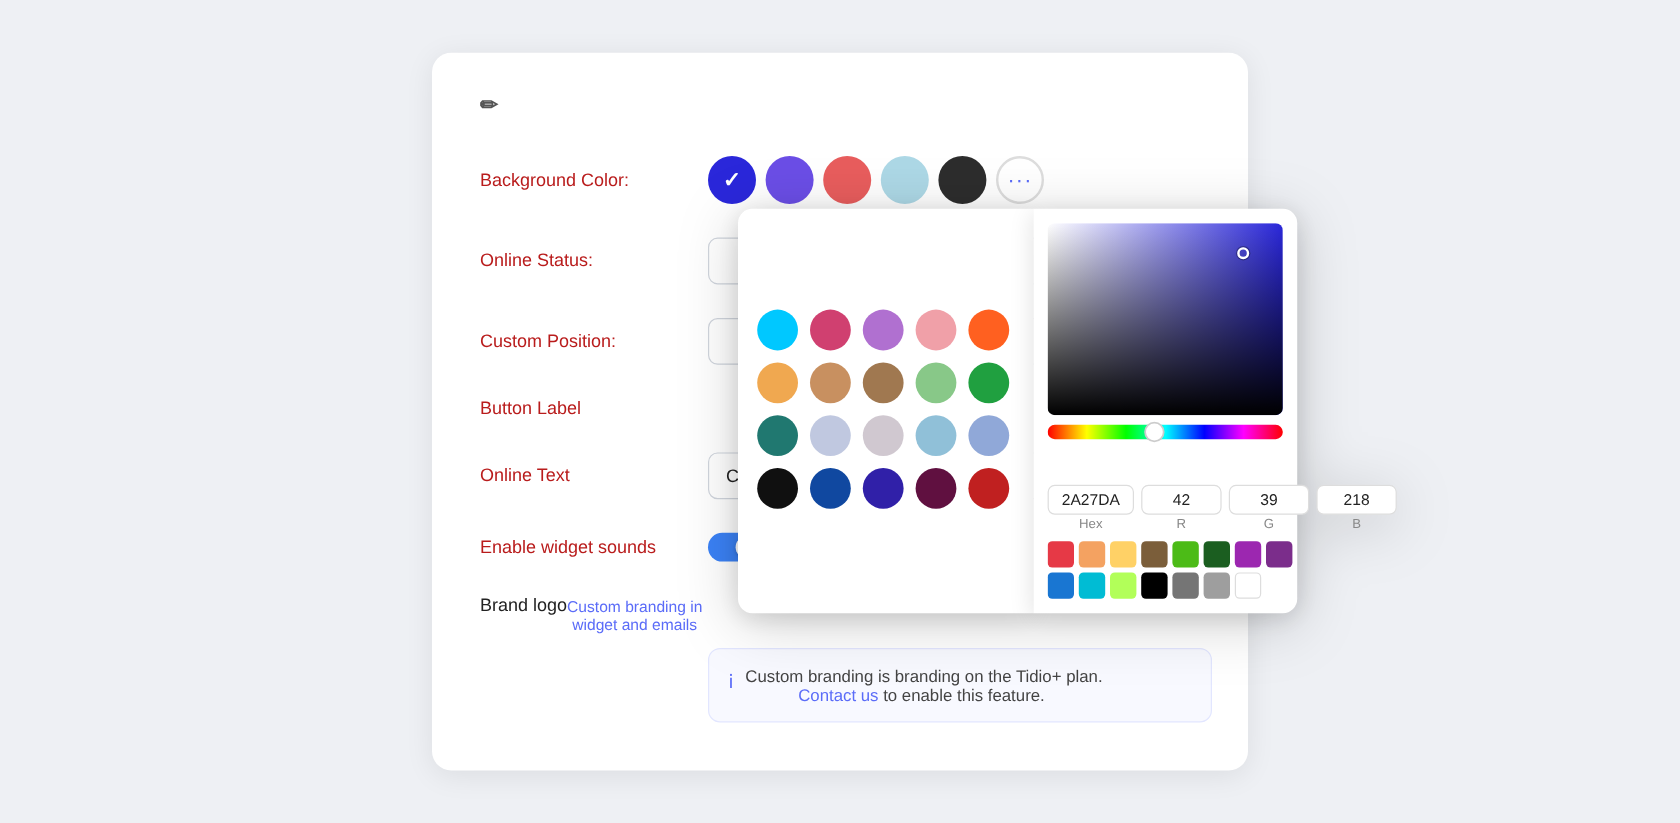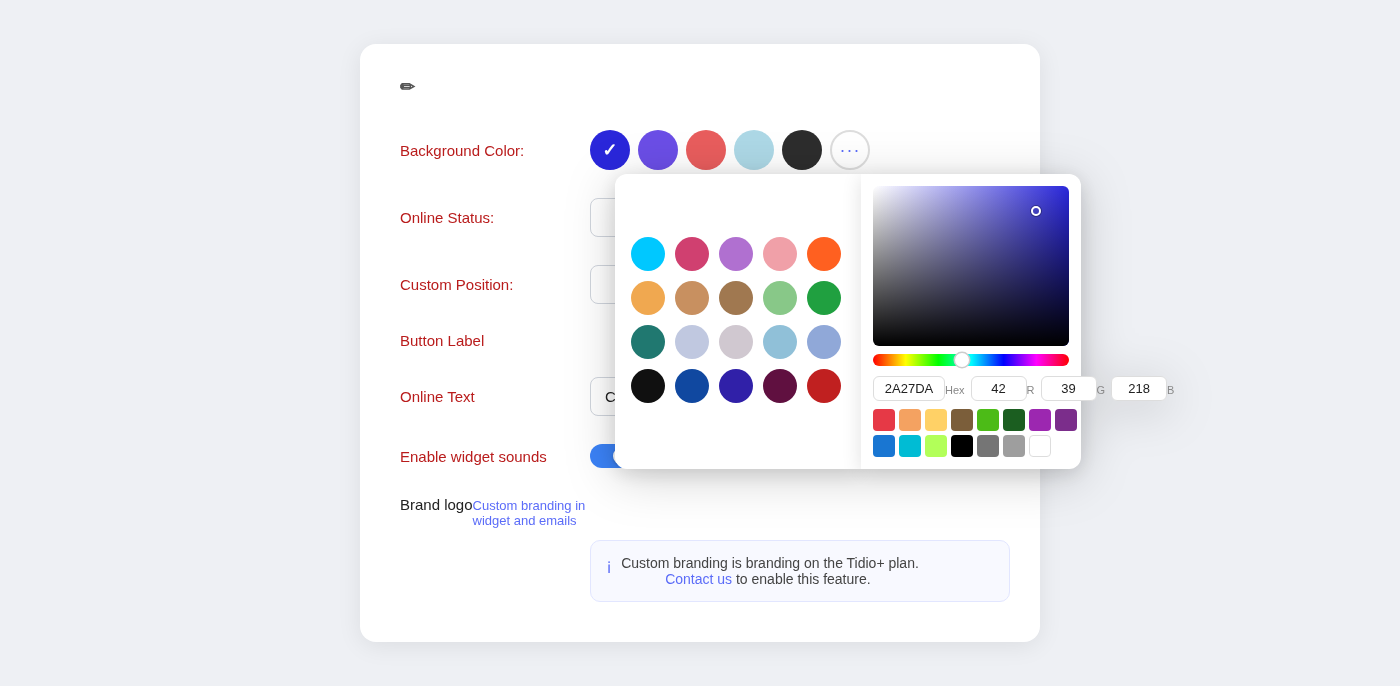--- a/index.html
+++ b/index.html
@@ -116,20 +116,21 @@
     }
     .brand-logo-title {
       font-size: 15px;
       font-weight: 500;
       color: #222;
     }
     .brand-logo-sub {
       font-size: 13px;
       color: #5b6cf8;
       margin-top: 2px;
+      text-align: center;
     }
     .info-banner {
       display: flex;
       align-items: flex-start;
       gap: 10px;
       background: #f8f9ff;
       border: 1.5px solid #e2e6ff;
       border-radius: 10px;
       padding: 14px 16px;
       margin-top: 8px;
@@ -235,25 +236,26 @@
       left: 42%;
       box-shadow: 0 0 0 1.5px #ccc;
     }
     .rgb-inputs {
       display: flex;
       gap: 6px;
       margin-bottom: 8px;
     }
     .rgb-input-group {
       display: flex;
-      flex-direction: row;
-      align-items: center;
+      flex-direction: column;
+      align-items: center;
+      margin-top: 28px;
     }
     .rgb-input-group input {
-      width: 56px;
+      width: 67px;
       border: 1.5px solid #ddd;
       border-radius: 6px;
       padding: 4px 5px;
       font-size: 13px;
       text-align: center;
       color: #222;
       outline: none;
     }
     .rgb-input-group.hex-group input {
       width: 72px;

